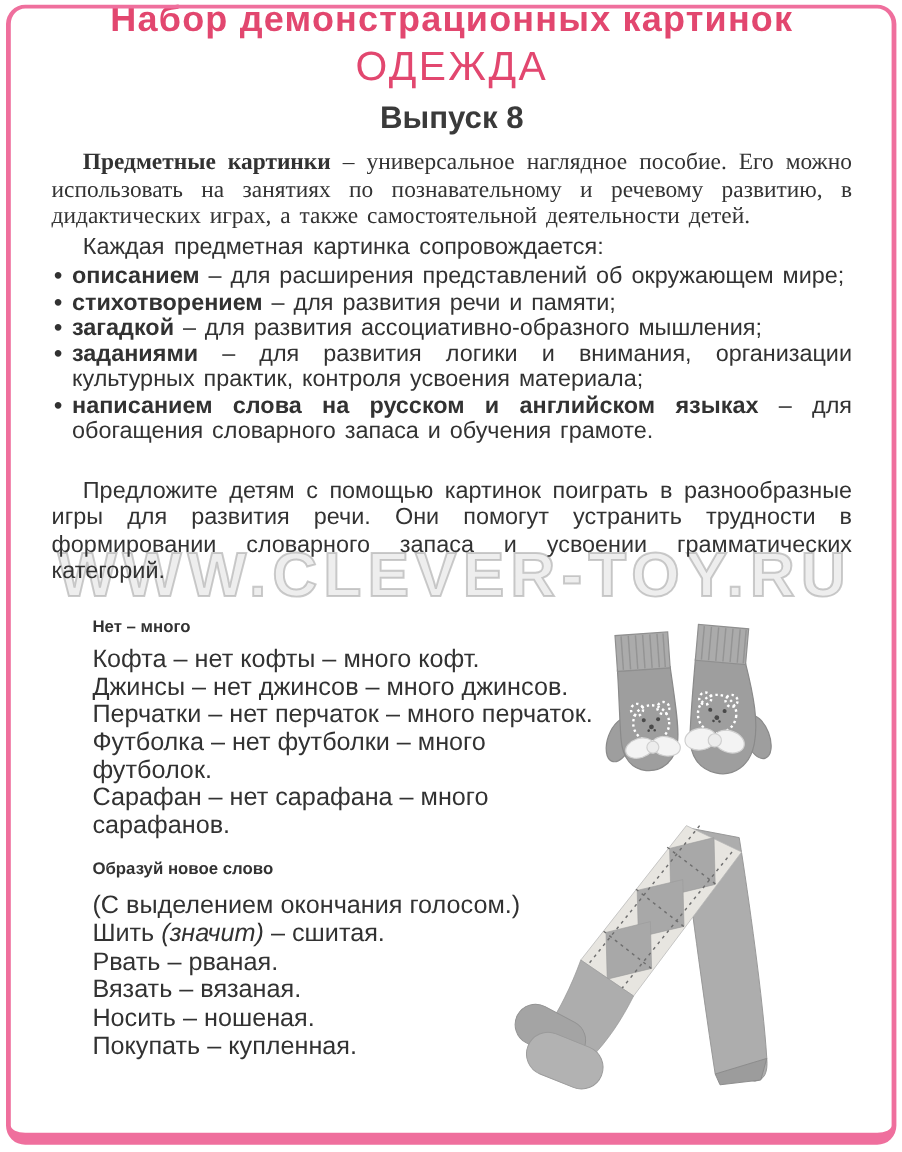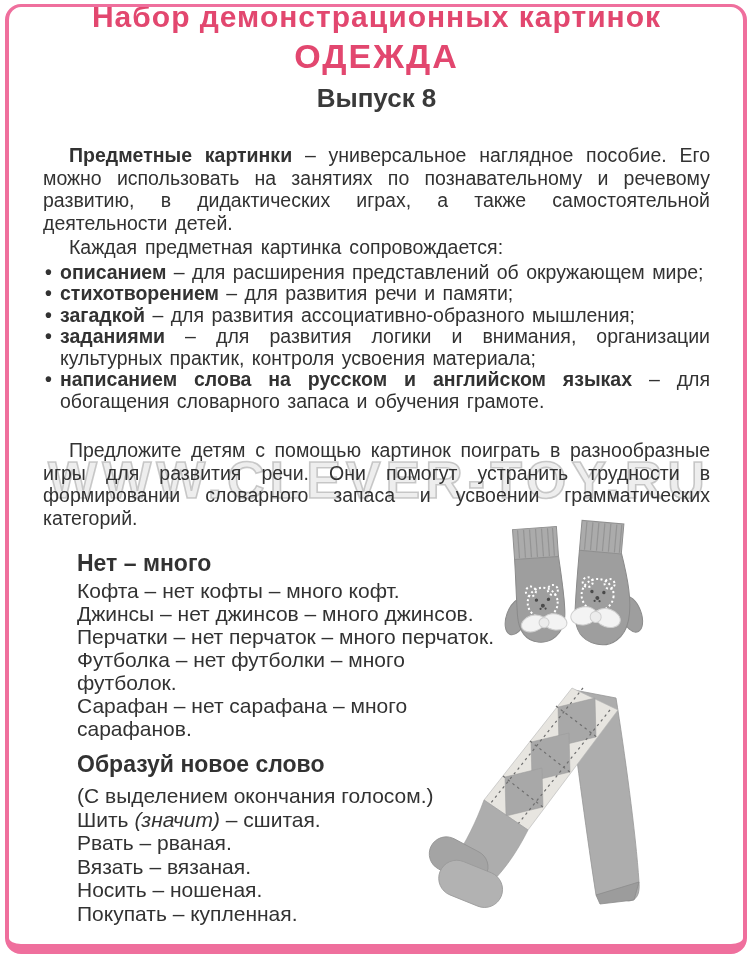--- a/index.html
+++ b/index.html
@@ -14,35 +14,35 @@
   }
   .watermark{
     position:absolute;top:450px;left:10px;right:4px;z-index:0;
     text-align:center;font-weight:bold;font-size:52px;letter-spacing:5px;
     color:rgba(218,218,218,0.45);
     -webkit-text-stroke:1.6px rgba(168,168,168,0.6);
     white-space:nowrap;
   }
   .content{position:absolute;top:0;left:0;right:0;z-index:1;padding:0 42px 0 43px;}
   .t1{text-align:center;font-size:30px;font-weight:bold;color:#e2476f;letter-spacing:1px;line-height:34px;}
-  .t2{text-align:center;font-size:34px;font-weight:bold;color:#e2476f;letter-spacing:2px;margin-top:3px;line-height:38px;}
+  .t2{text-align:center;font-size:34px;font-weight:normal;color:#e2476f;letter-spacing:2px;margin-top:3px;line-height:38px;}
   .t3{text-align:center;font-size:26px;font-weight:bold;color:#3a3a3a;margin-top:8px;line-height:30px;}
   p{margin:0;}
   .para{font-size:19.5px;line-height:22.5px;text-align:justify;word-spacing:2.5px;}
-  .p1{margin-top:31px;text-indent:26px;}
+  .p1{margin-top:12px;text-indent:26px;font-family:Liberation Serif, serif;}
   .pline{margin-top:2px;text-indent:26px;}
   ul.bullets{margin:3px 0 0 0;padding:0;list-style:none;}
   ul.bullets li{
     position:relative;padding-left:17px;font-size:19.5px;line-height:21.5px;
     text-align:justify;word-spacing:2px;
   }
   ul.bullets li::before{content:"\2022";position:absolute;left:2px;font-weight:bold;}
   .p2{margin-top:27px;text-indent:26px;}
   .left-col{margin-left:34px;width:420px;}
-  .sec-h{font-size:23px;font-weight:bold;line-height:24px;}
+  .sec-h{font-size:14px;font-weight:bold;line-height:24px;}
   .sec-h.first{margin-top:22px;}
   .sec-h.second{margin-top:12px;}
   .sec-lines p{font-size:21px;line-height:23px;}
   .sec-lines{margin-top:4px;}
   .sec-lines2{margin-top:8px;}
   .sec-lines2 p{font-size:21px;line-height:23.5px;}
   .it{font-style:italic;}
   b{font-weight:bold;}
   .photo{position:absolute;z-index:1;}
   #mittens{left:503px;top:519px;}

